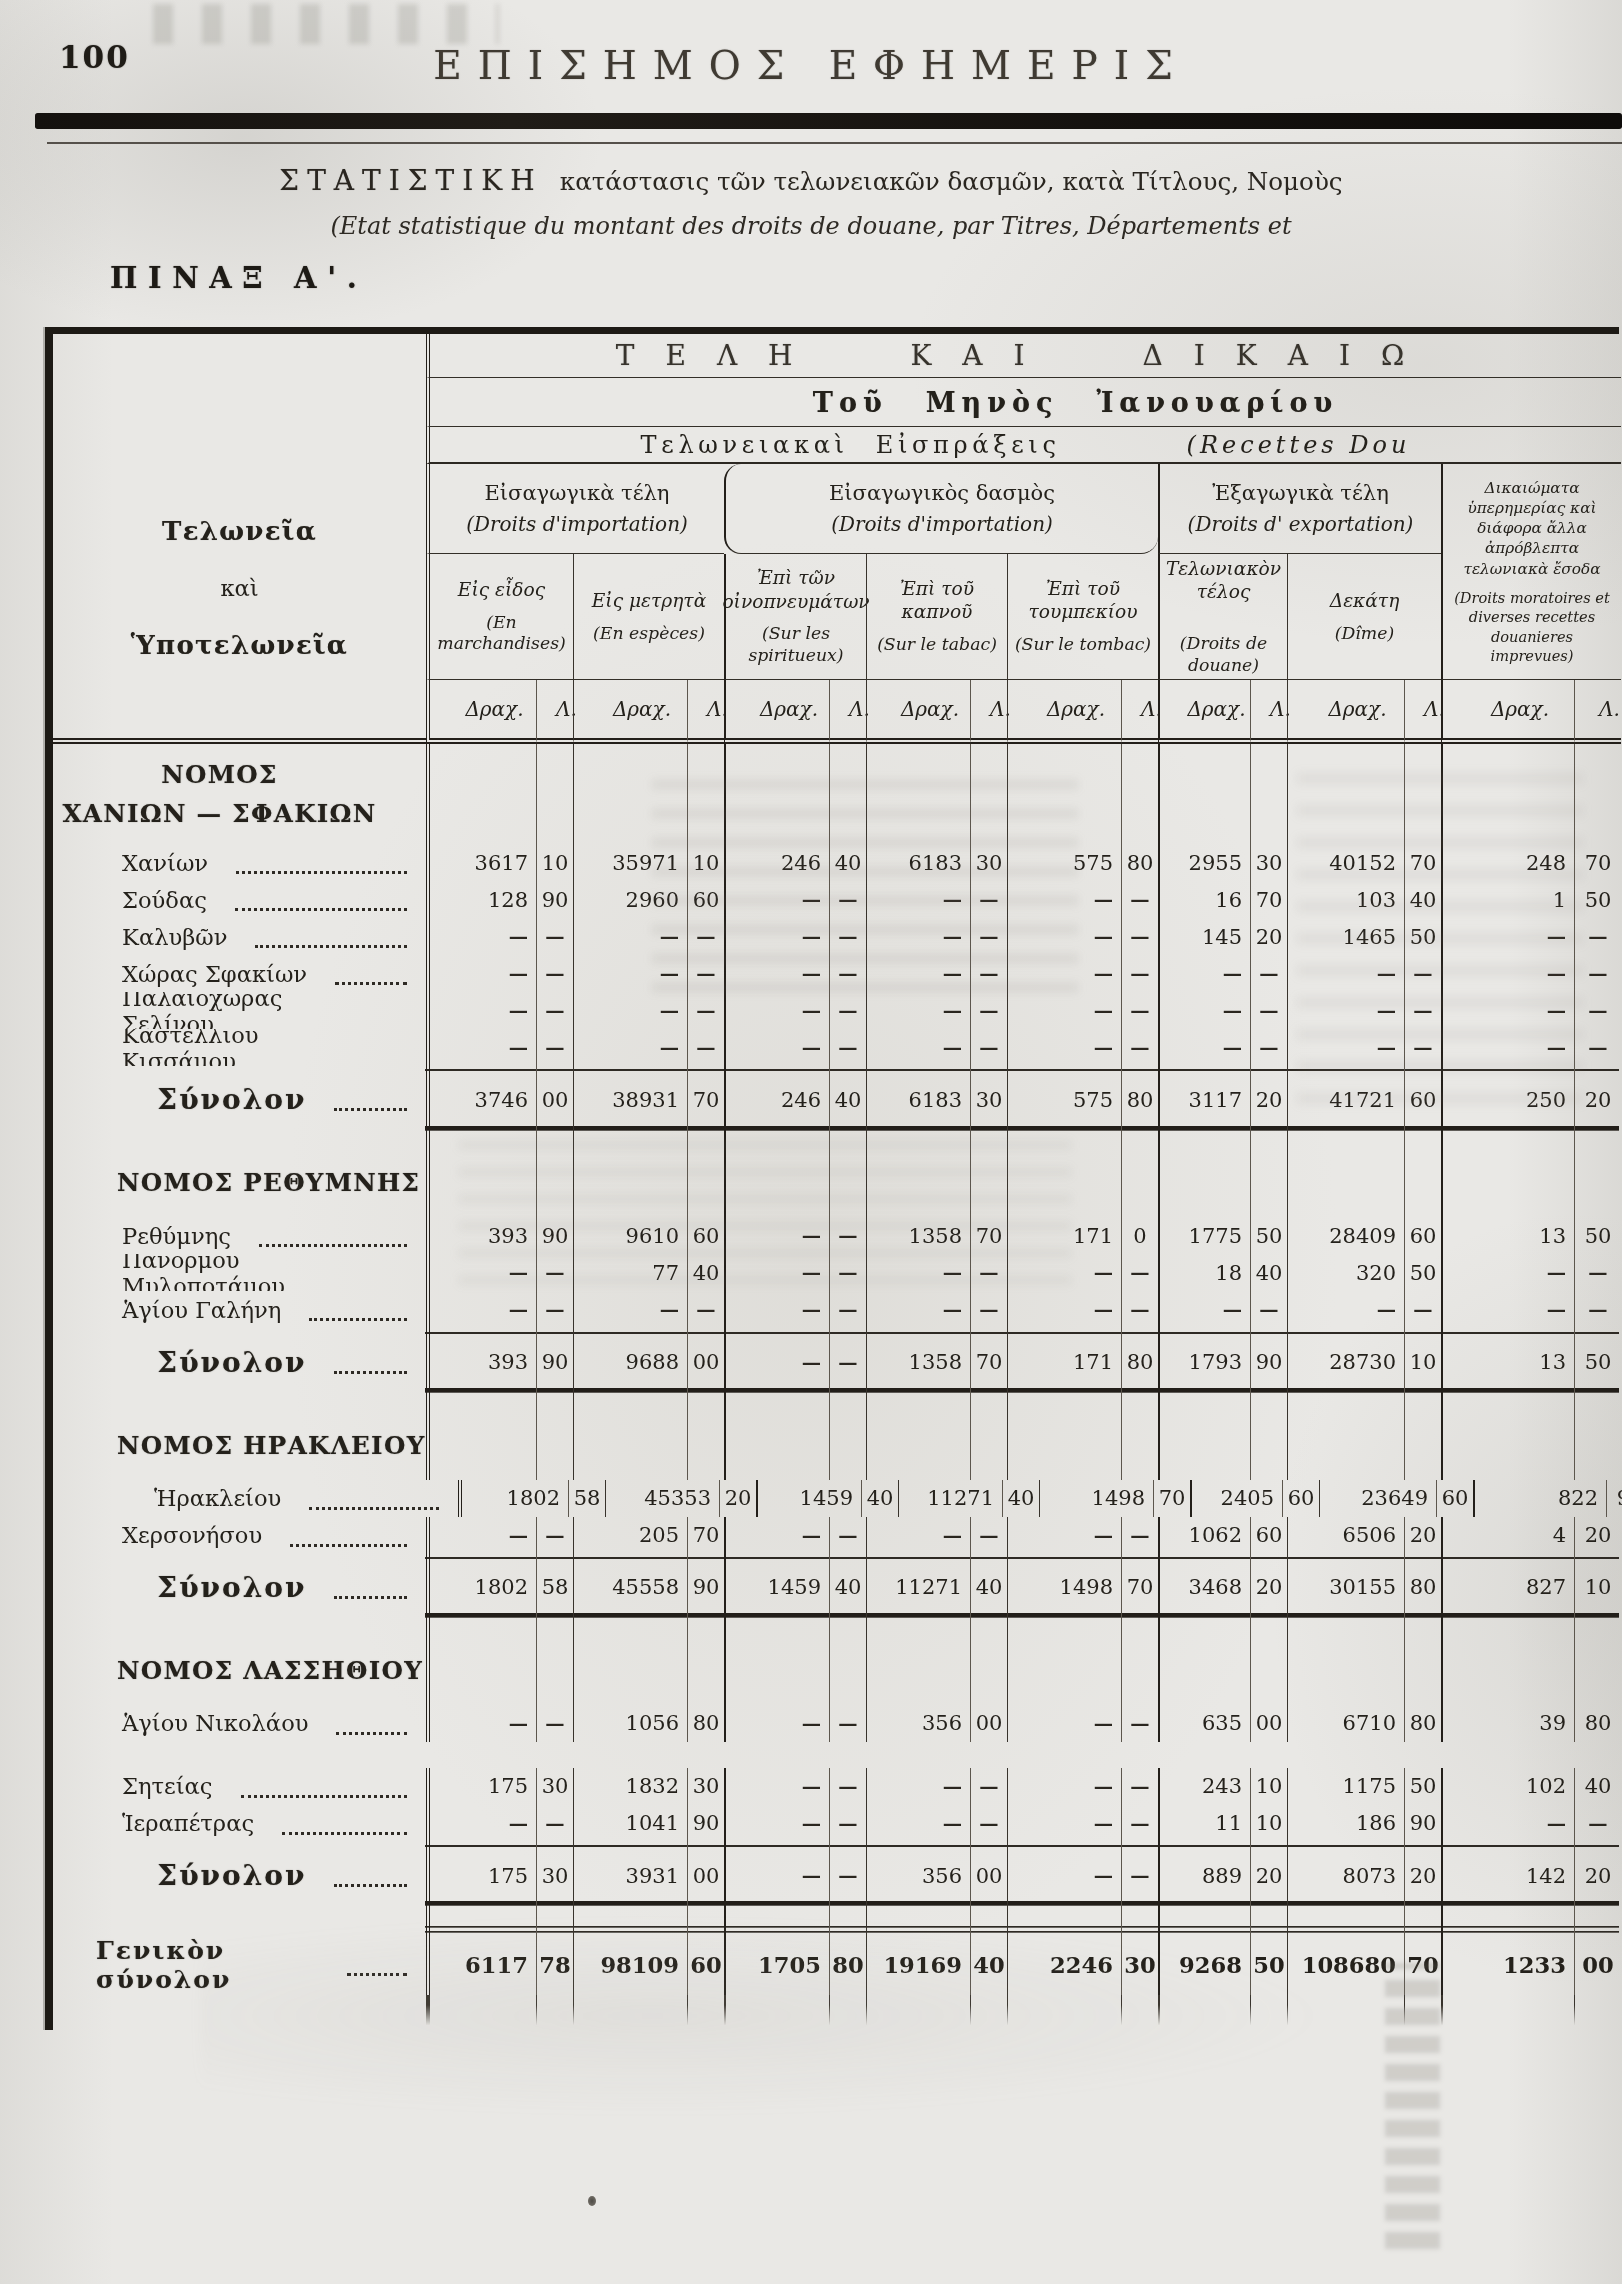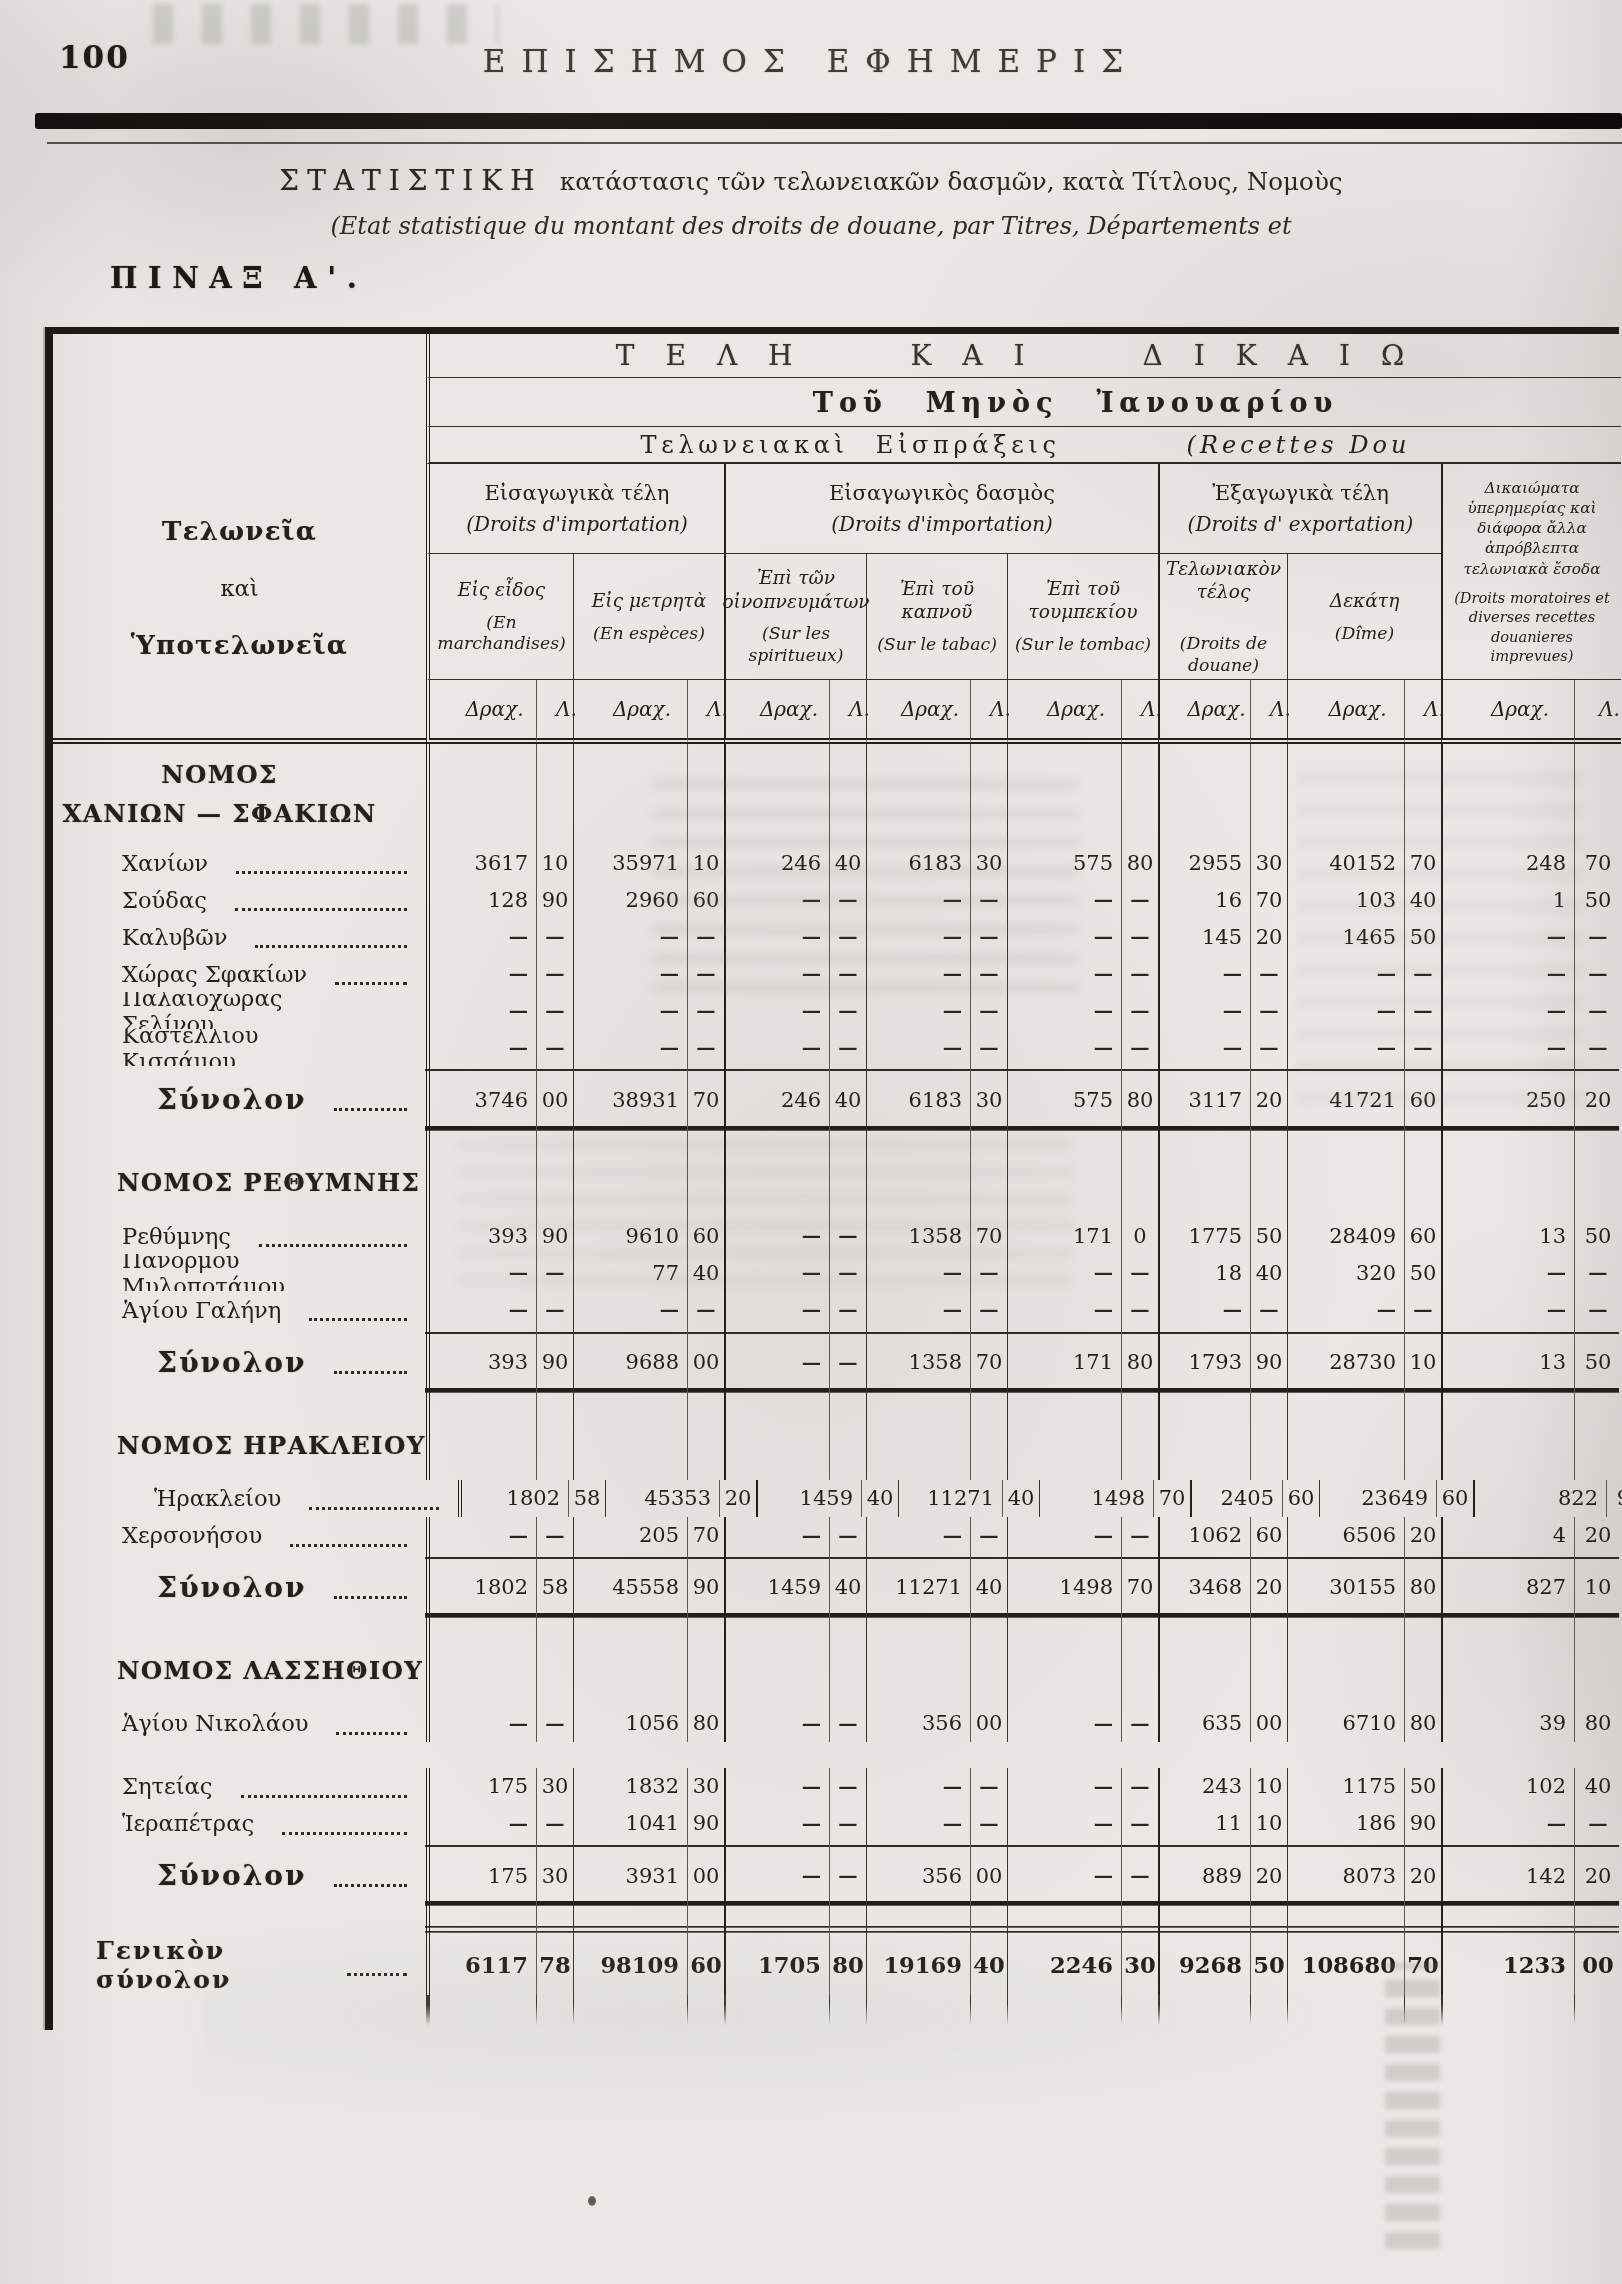--- a/index.html
+++ b/index.html
@@ -15,40 +15,40 @@
       linear-gradient(90deg, rgba(150,148,140,.14), rgba(0,0,0,0) 7%, rgba(0,0,0,0) 93%, rgba(140,138,130,.16));
   }
   :root{
     --cols:373px 110px 37px 114px 37px 105px 37px 104px 37px 114px 37px 92px 37px 117px 37px 133px 47px;
     --numw:1194px;
     --ink:#24211b; --line:#38332c; --heavy:#231f1a; --lam:#5c564d;
   }
   .tshadow{text-shadow:0 0 0.7px rgba(36,33,27,.45);}
   
   .pageno{position:absolute;left:59px;top:39px;font-size:31px;font-weight:bold;letter-spacing:2px;color:#1f1c17;text-shadow:0 0 1.3px rgba(31,28,23,.5);}
-  .masthead{position:absolute;left:0;top:43px;width:100%;text-align:center;font-size:31px;letter-spacing:16px;color:#3f3a32;text-shadow:0 0 1.3px rgba(63,58,50,.4);}
+  .masthead{position:absolute;left:0;top:43px;width:100%;text-align:center;font-size:39px;letter-spacing:16px;color:#3f3a32;text-shadow:0 0 1.3px rgba(63,58,50,.4);}
   .rule1{position:absolute;left:35px;top:113px;width:1587px;height:16px;background:linear-gradient(90deg,#14110e, #201c17 30%, #14110e 70%, #0e0c0a);border-radius:2.7px;}
   .rule2{position:absolute;left:47px;top:142px;width:1575px;height:2px;background:#55504a;}
   .subgreek{position:absolute;left:0;top:164px;width:100%;text-align:center;font-size:24.6px;color:#2a2620;}
   .subgreek .lead-word{font-size:28px;letter-spacing:8px;margin-right:9.3px;}
   .subfrench{position:absolute;left:0;top:212px;width:100%;text-align:center;font-style:italic;font-size:24px;color:#2e2a24;}
   .pinax{position:absolute;left:110px;top:261px;font-size:29px;font-weight:bold;letter-spacing:10.6px;color:#1d1a15;text-shadow:0 0 1.3px rgba(29,26,21,.5);}
   
   .twrap{position:absolute;left:45px;top:327px;width:1566px;border-left:8px solid #1d1a15;border-top:7.3px solid #1d1a15;box-shadow:-2px 0 0 rgba(29,26,21,.25);}
   .thead{display:grid;grid-template-columns:var(--cols);grid-template-rows:44px 49px 37px 90px 126px;width:1566px;}
   .hstub{grid-column:1;grid-row:1/6;display:flex;flex-direction:column;justify-content:flex-end;align-items:center;padding-bottom:20px;gap:29px;}
   .stub1{font-size:26px;font-weight:bold;letter-spacing:1.3px;}
   .stub2{font-size:22.6px;}
   .hbanner{grid-column:2/18;grid-row:1;display:flex;align-items:center;justify-content:center;font-size:28px;letter-spacing:31px;word-spacing:47px;color:#37332c;text-shadow:0 0 1.3px rgba(55,51,44,.35);}
   .hmonth{grid-column:2/18;grid-row:2;display:flex;align-items:center;justify-content:center;font-size:27px;font-weight:bold;letter-spacing:6px;word-spacing:22.6px;padding-left:100px;}
   .hrec{grid-column:2/18;grid-row:3;display:flex;align-items:center;justify-content:center;gap:126px;font-size:24px;}
   .rec-el{letter-spacing:4.7px;word-spacing:14.6px;}
   .rec-fr{font-style:italic;letter-spacing:4px;}
   .g{grid-row:4;display:flex;flex-direction:column;align-items:center;justify-content:center;gap:6.7px;padding:4px 2.7px;text-align:center;}
-  .g1{grid-column:2/6;} .g2{grid-column:6/12;} .g3{grid-column:12/16;}
+  .g1{grid-column:2/6;} .g2{grid-column:6/12;border-radius:17px;} .g3{grid-column:12/16;}
   .g4{grid-column:16/18;grid-row:4/6;font-style:italic;font-size:15px;line-height:1.32;display:flex;flex-direction:column;justify-content:center;gap:9.3px;padding:6.7px 8px;text-align:center;}
   .gel{font-size:21px;} .gfr{font-style:italic;font-size:20px;}
   .g4 .gel{font-size:15.3px;} .g4 .gfr{font-size:14.6px;}
   .ch{grid-row:5;display:flex;flex-direction:column;align-items:center;justify-content:center;gap:10.6px;text-align:center;font-style:italic;padding:2.7px 1.3px;}
   .chel{font-size:18.6px;line-height:1.25;} .chfr{font-size:17.3px;line-height:1.25;}
   .ch1{grid-column:2/4;} .ch2{grid-column:4/6;} .ch3{grid-column:6/8;} .ch4{grid-column:8/10;}
   .ch5{grid-column:10/12;} .ch6{grid-column:12/14;justify-content:space-between;} .ch7{grid-column:14/16;}
   
   .hbanner,.hmonth,.hrec,.g1,.ch1{border-left:4px double var(--heavy);}
   .g2,.g3,.g4,.ch3,.ch6{border-left:2.7px solid var(--heavy);}

